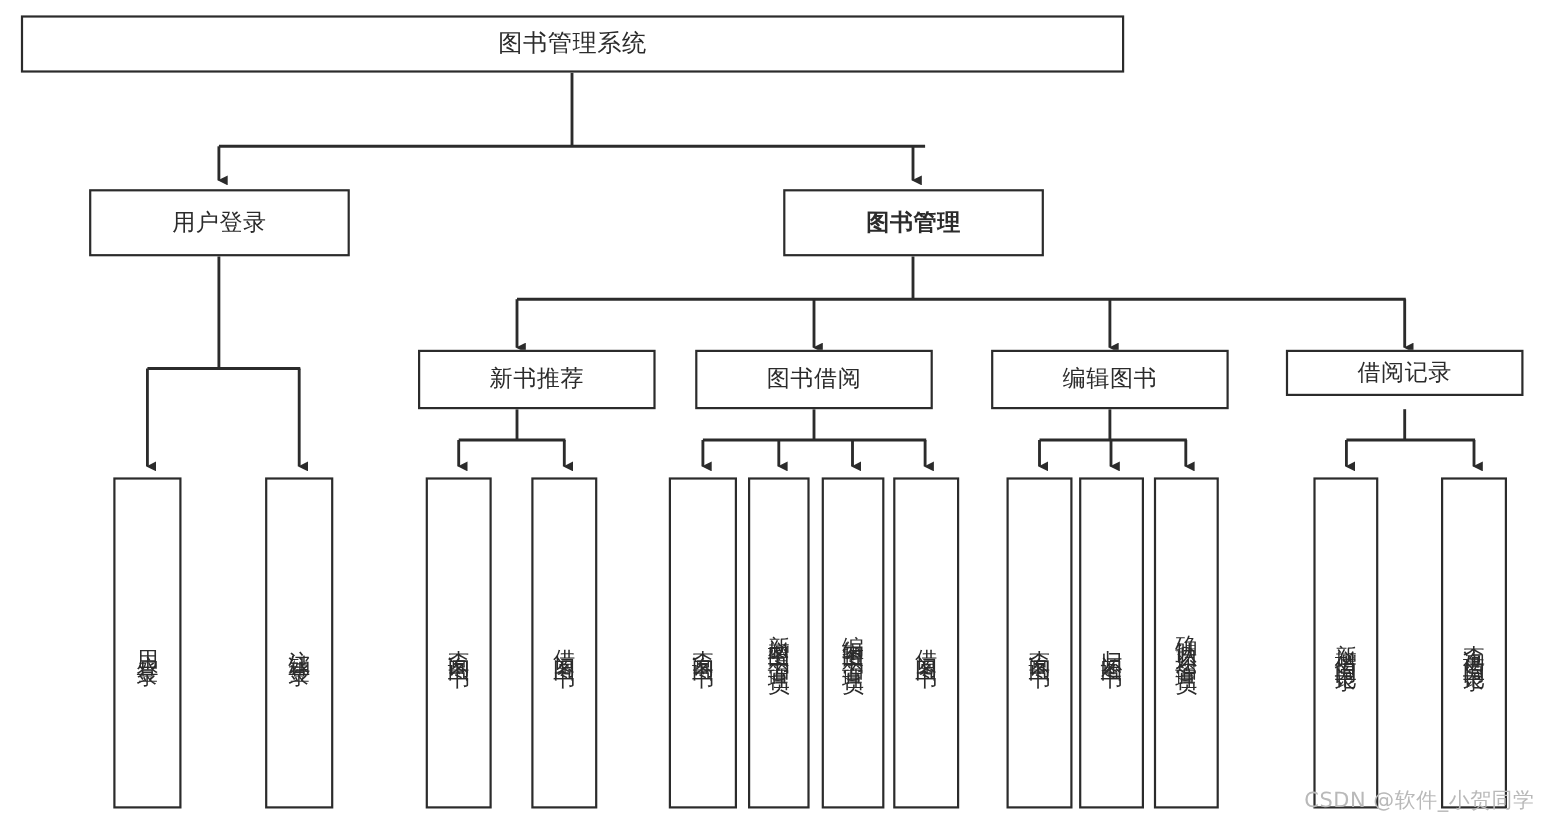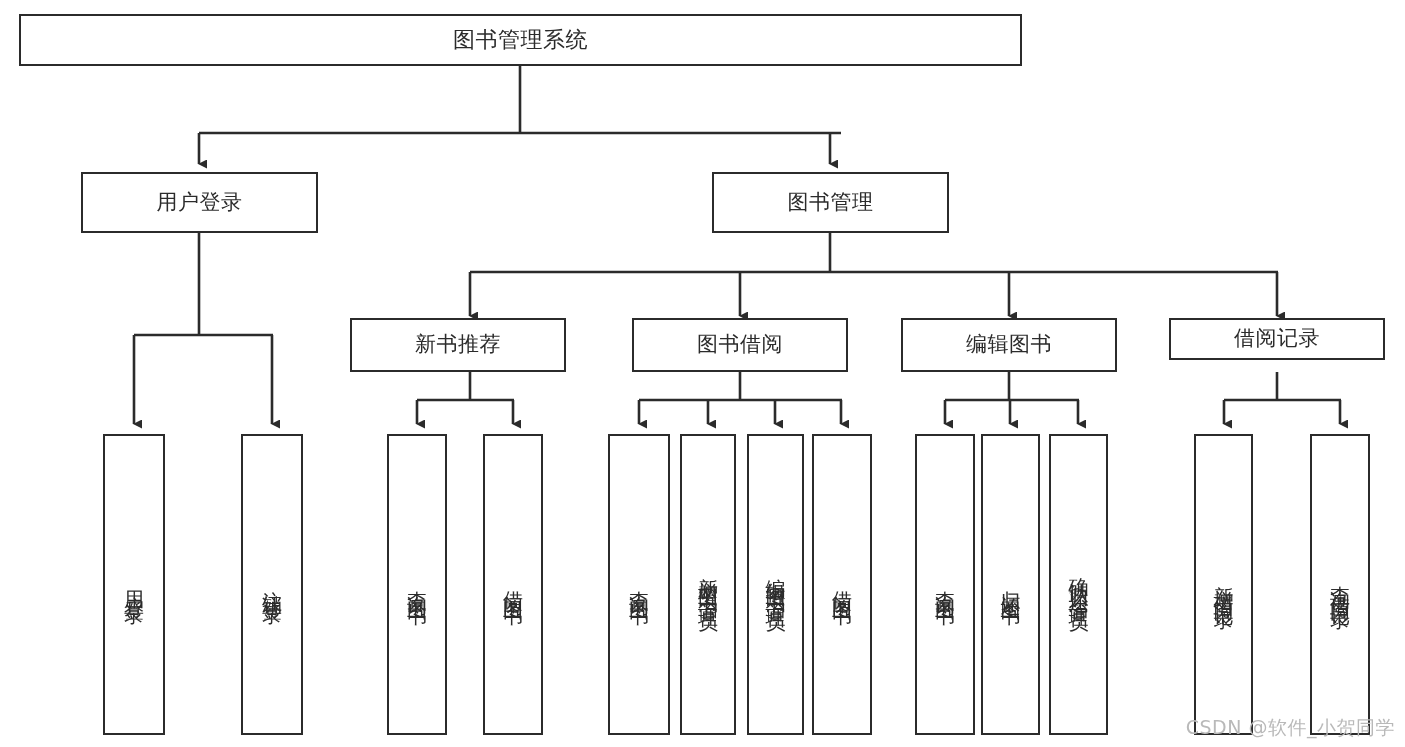--- a/index.html
+++ b/index.html
@@ -124,25 +124,25 @@
   </svg>
 
   <div class="node node-h node-root" style="left:19px; top:14px; width:1003px; height:52px;">
     <span>图书管理系统</span>
   </div>
 
   <div class="node node-h" style="left:81px; top:172px; width:237px; height:61px;">
     <span>用户登录</span>
   </div>
 
-  <div class="node node-h" style="left:712px; top:172px; width:237px; height:61px;">
+  <div class="node node-h" style="left:712px; top:172px; width:237px; height:61px;font-weight:bold;">
     <span>图书管理</span>
   </div>
 
-  <div class="node node-h" style="left:350px; top:318px; width:216px; height:54px;">
+  <div class="node node-h" style="left:380px; top:318px; width:216px; height:54px;">
     <span>新书推荐</span>
   </div>
 
   <div class="node node-h" style="left:632px; top:318px; width:216px; height:54px;">
     <span>图书借阅</span>
   </div>
 
   <div class="node node-h" style="left:901px; top:318px; width:216px; height:54px;">
     <span>编辑图书</span>
   </div>

